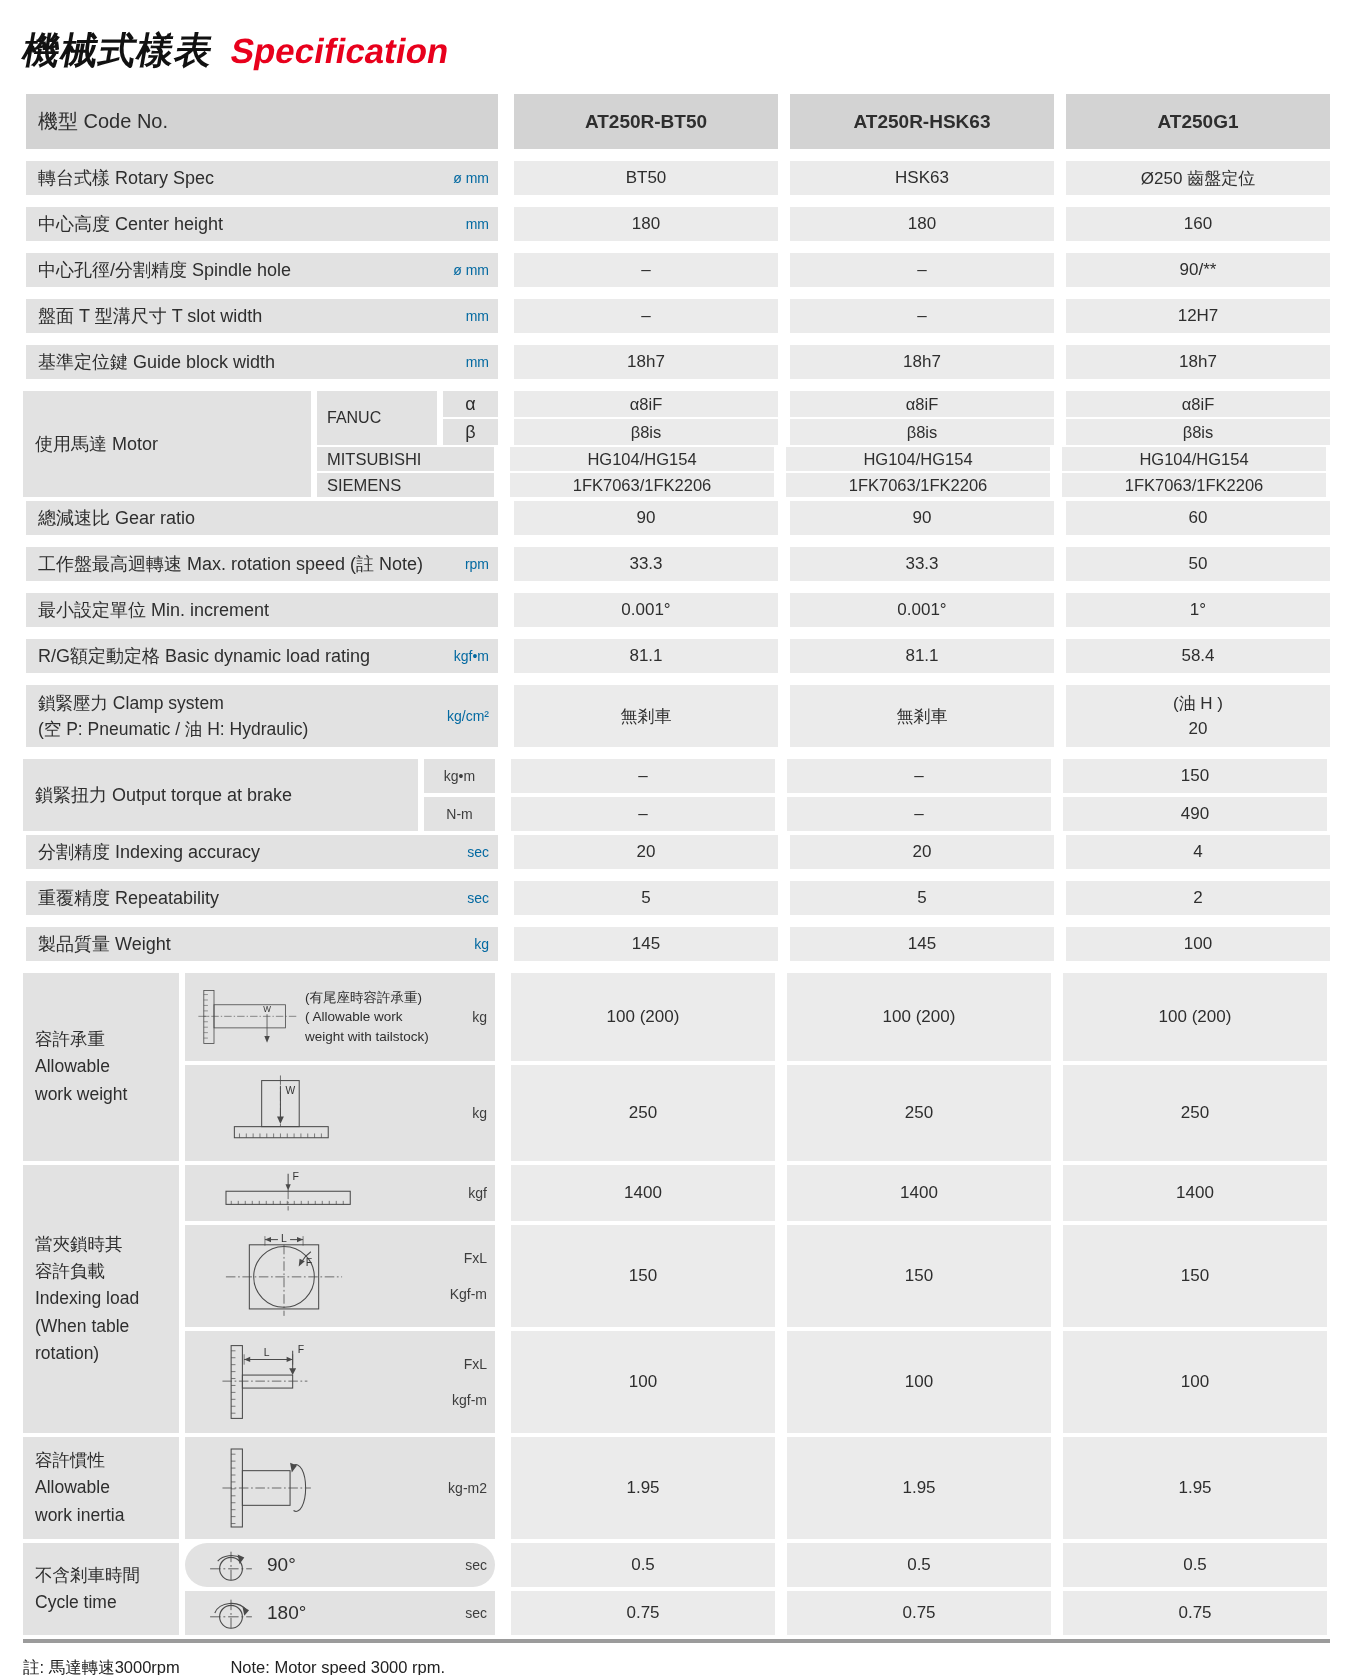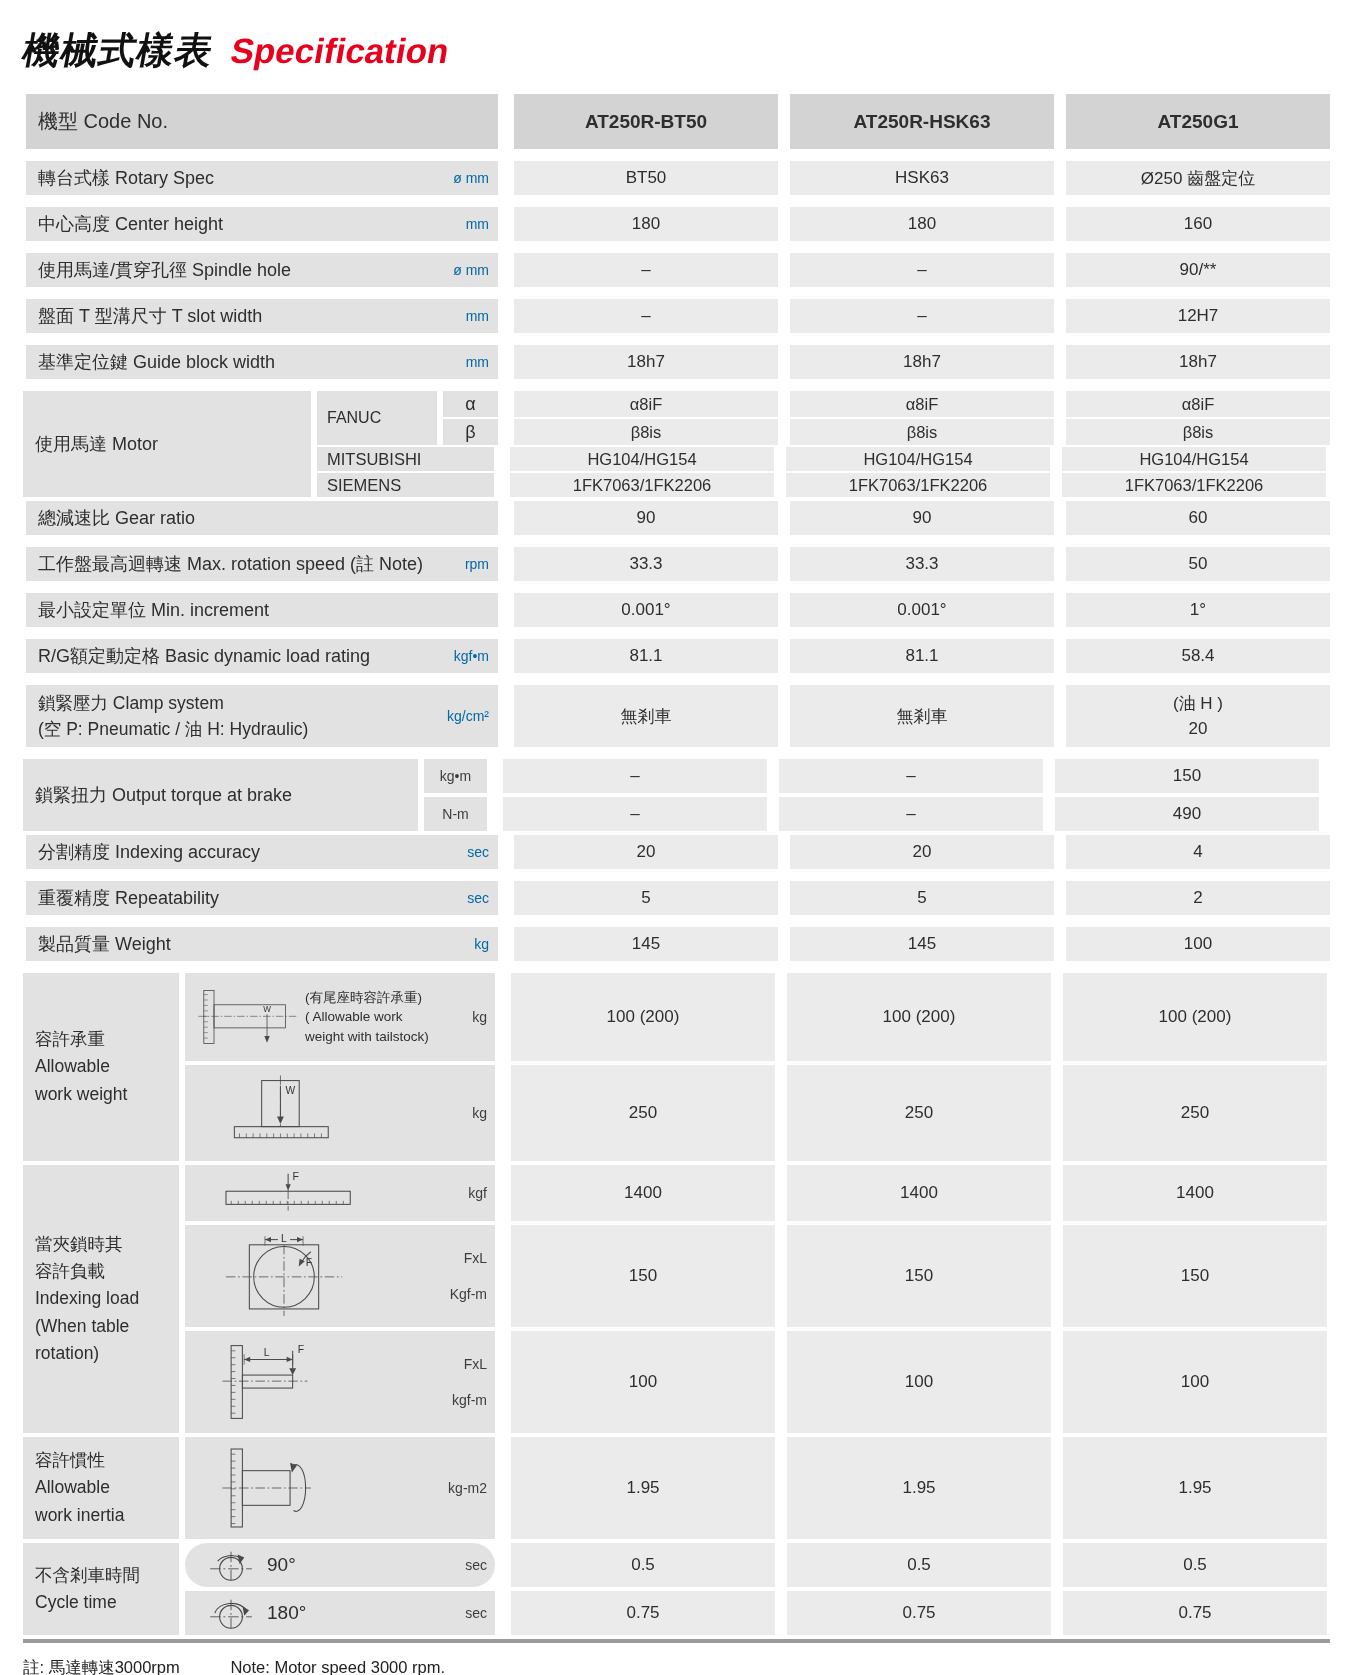--- a/index.html
+++ b/index.html
@@ -40,21 +40,21 @@
   .brandwide{width:177px;margin-right:16px;padding-left:10px;font-size:16.5px;}
   .mval{font-size:16.5px;}
   .sh26{height:26px;} .sh24{height:24px;} .mb2{margin-bottom:2px;}
   
   .clamplbl{line-height:1.5;font-size:17.5px;}
   .twoline{line-height:1.5;text-align:center;font-size:17px;}
   
   .torque{display:flex;margin-bottom:4px;}
   .tlabel{width:395px;margin-right:6px;padding-left:12px;font-size:18px;}
   .tright{flex:1;display:flex;flex-direction:column;}
-  .tunit{width:63px;margin-right:16px;justify-content:center;
+  .tunit{width:71px;margin-right:16px;justify-content:center;
          font-size:14px;color:#3d3d3d;}
   .mb4{margin-bottom:4px;}
   
   .group{display:flex;margin-bottom:4px;}
   .glabel{width:156px;margin-right:6px;padding:8px 6px 8px 12px;font-size:17.5px;
           line-height:1.55;align-items:center;}
   .glabel .glines div{white-space:nowrap;}
   .grows{flex:1;display:flex;flex-direction:column;}
   .grow{display:flex;}
   .diag{width:310px;margin-right:16px;position:relative;padding-left:34px;}
@@ -109,21 +109,21 @@
       <div class="cell lab">
         <span class="lbl">中心高度 Center height</span>
         <span class="unit">mm</span>
       </div>
       <div class="cell val">180</div>
       <div class="cell val">180</div>
       <div class="cell val">160</div>
     </div>
     <div class="row h34">
       <div class="cell lab">
-        <span class="lbl">使用馬達/貫穿孔徑 Spindle hole</span>
+        <span class="lbl">中心孔徑/分割精度 Spindle hole</span>
         <span class="unit">ø mm</span>
       </div>
       <div class="cell val">–</div>
       <div class="cell val">–</div>
       <div class="cell val">90/**</div>
     </div>
     <div class="row h34">
       <div class="cell lab">
         <span class="lbl">盤面 T 型溝尺寸 T slot width</span>
         <span class="unit">mm</span>

